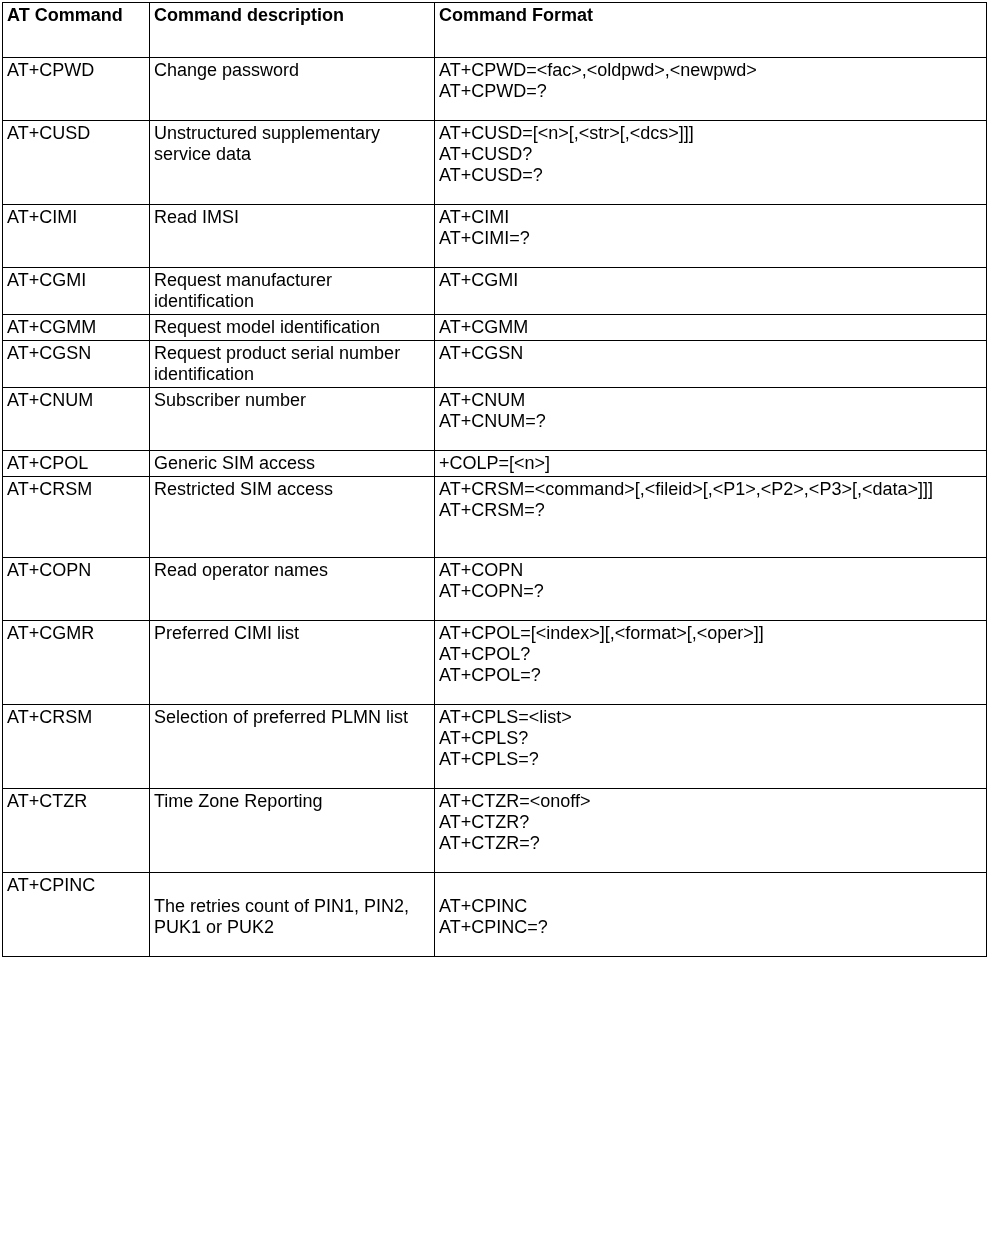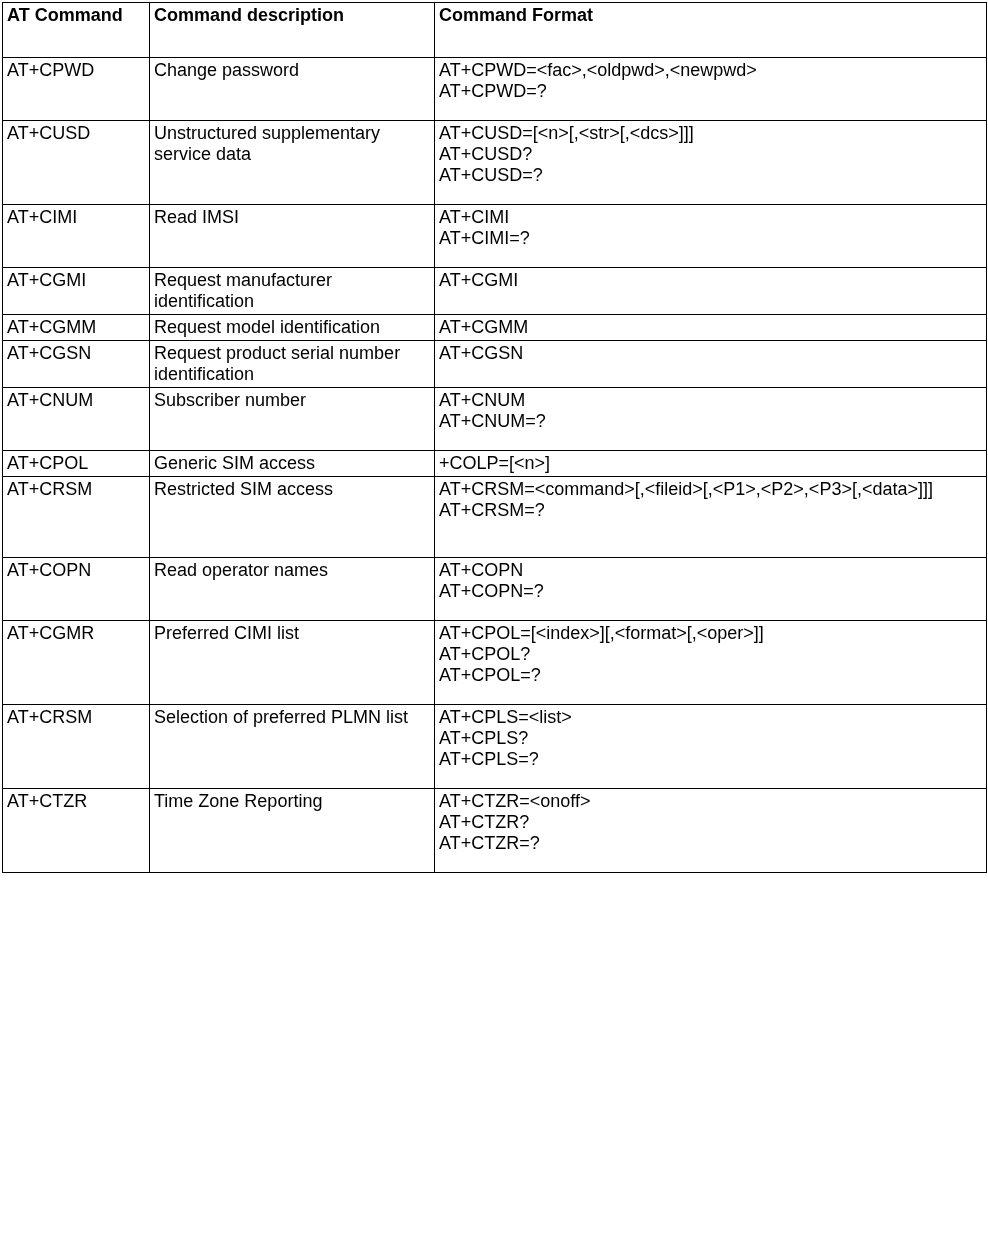--- a/index.html
+++ b/index.html
@@ -121,14 +121,22 @@
 AT+CPLS?
 AT+CPLS=?</td>
       </tr>
       <tr>
         <td class="pad-bottom">AT+CTZR</td>
         <td class="fmt pad-bottom">Time Zone Reporting</td>
         <td class="fmt pad-bottom">AT+CTZR=&lt;onoff&gt;
 AT+CTZR?
 AT+CTZR=?</td>
       </tr>
+      <tr>
+        <td class="pad-bottom">AT+CPINC</td>
+        <td class="fmt pad-bottom">
+The retries count of PIN1, PIN2, PUK1 or PUK2</td>
+        <td class="fmt pad-bottom">
+AT+CPINC
+AT+CPINC=?</td>
+      </tr>
     </tbody>
 </table>
 
 </body></html>

